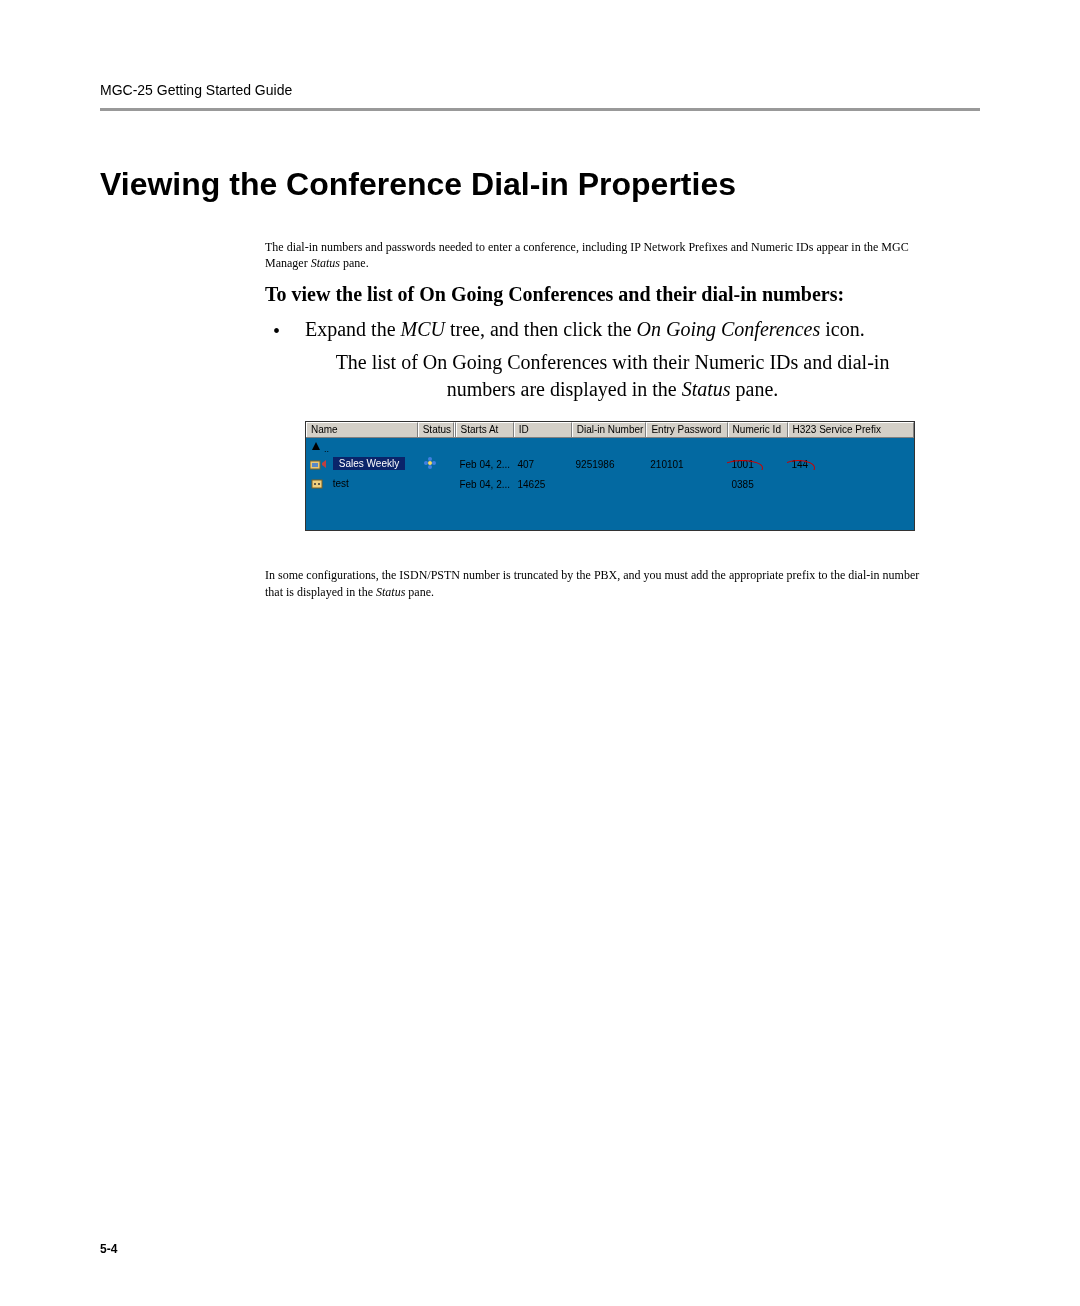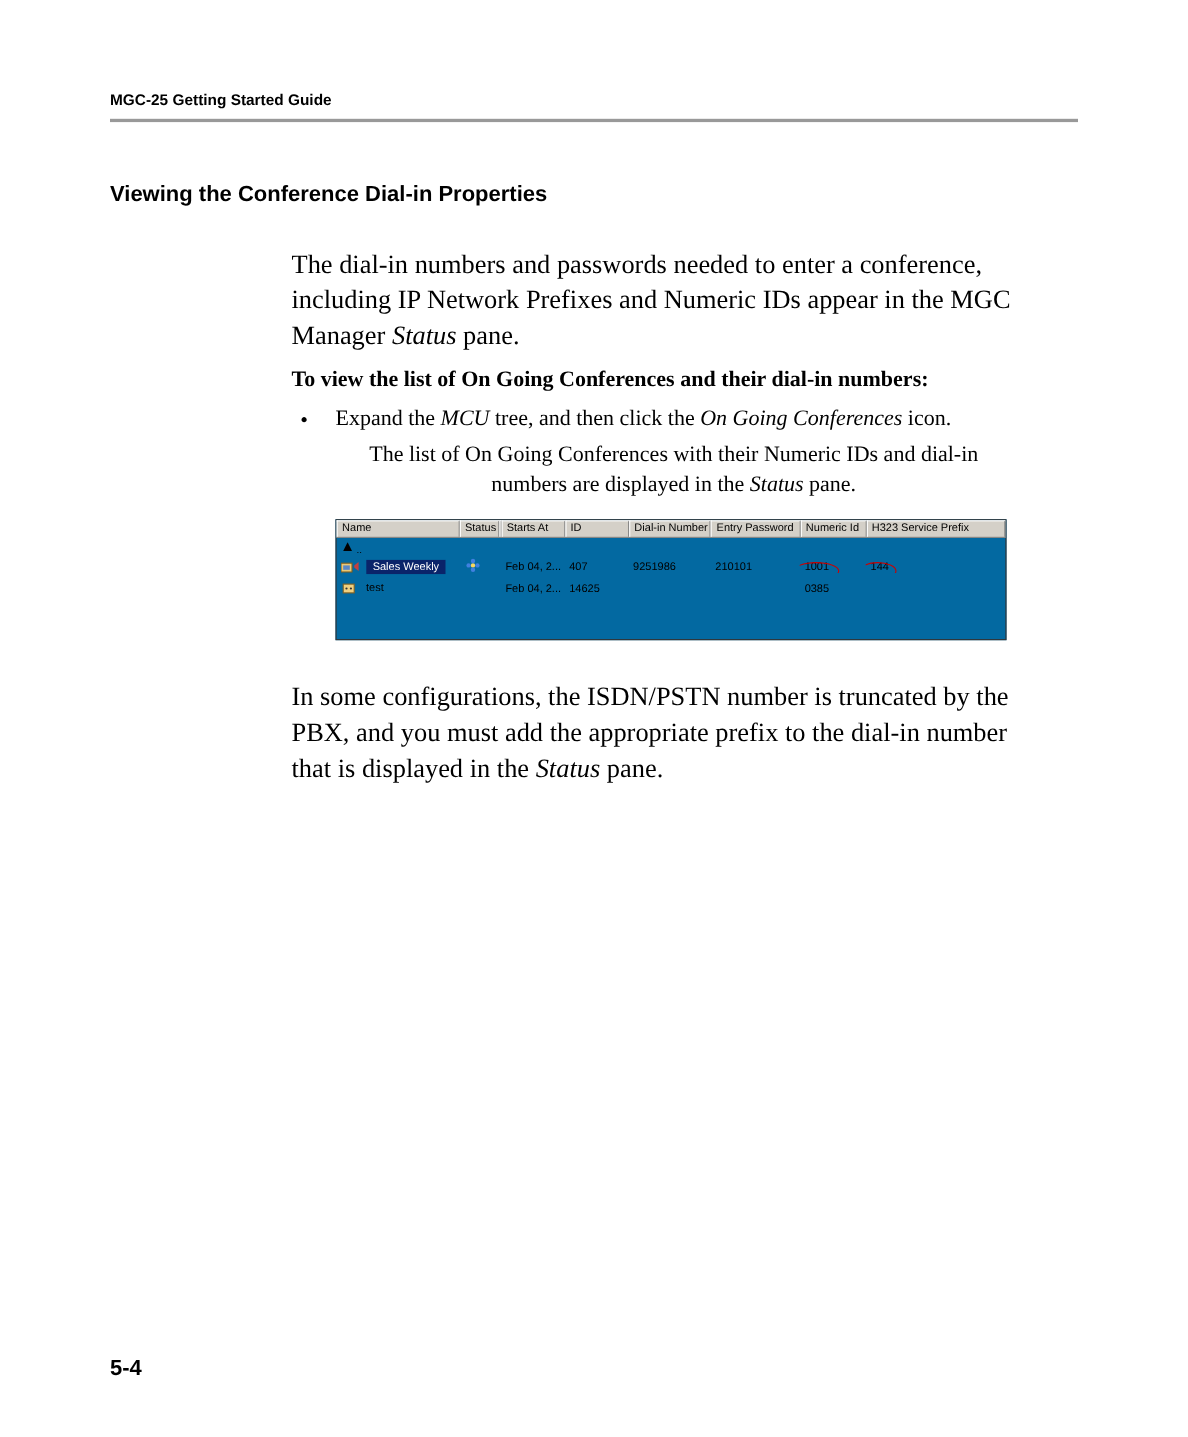--- a/index.html
+++ b/index.html
@@ -11,41 +11,41 @@
       font-family: 'Times New Roman', Times, serif;
       background: white;
       width: 1080px;
       height: 1306px;
       position: relative;
       padding: 82px 100px 50px 100px;
     }
     .header-text {
       font-family: Arial, Helvetica, sans-serif;
       font-size: 14px;
-      font-weight: bold;
+      font-weight: normal;
       margin-bottom: 10px;
     }
     .header-line {
       border: none;
       height: 3px;
       background: #999;
       margin-bottom: 55px;
     }
     .section-title {
       font-family: Arial, Helvetica, sans-serif;
-      font-size: 20px;
+      font-size: 32px;
       font-weight: bold;
       margin-bottom: 28px;
     }
     .content-block {
       margin-left: 165px;
       margin-right: 60px;
     }
     .paragraph {
-      font-size: 24px;
+      font-size: 12px;
       line-height: 1.35;
       margin-bottom: 10px;
       margin-top: 36px;
     }
     .subheading {
       font-size: 20px;
       font-weight: bold;
       margin-top: 12px;
       margin-bottom: 10px;
     }
@@ -145,21 +145,21 @@
     .status-icon {
       width: 16px;
       height: 14px;
       display: inline-block;
     }
     .page-number {
       position: absolute;
       bottom: 50px;
       left: 100px;
       font-family: Arial, Helvetica, sans-serif;
-      font-size: 20px;
+      font-size: 12px;
       font-weight: bold;
     }
     .arrow-icon {
       width: 14px;
       height: 14px;
       display: inline-block;
     }
   </style>
 </head>
 <body>

